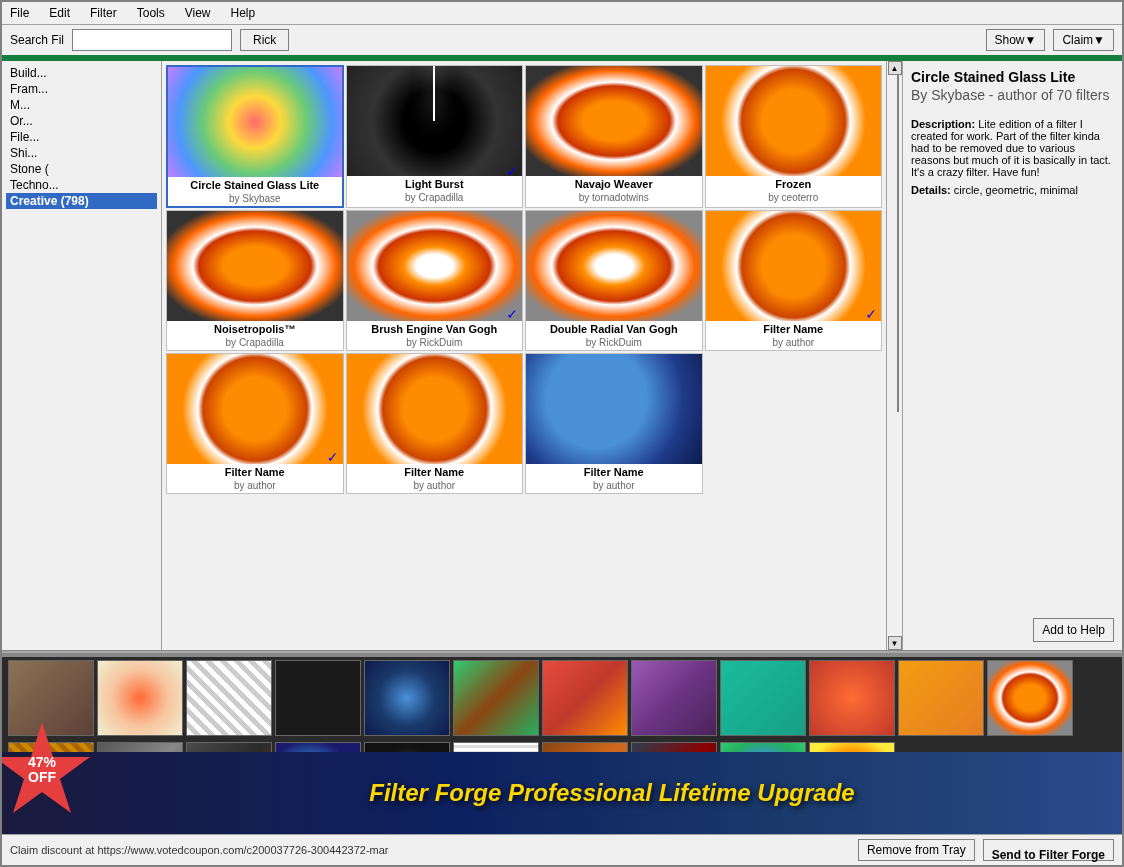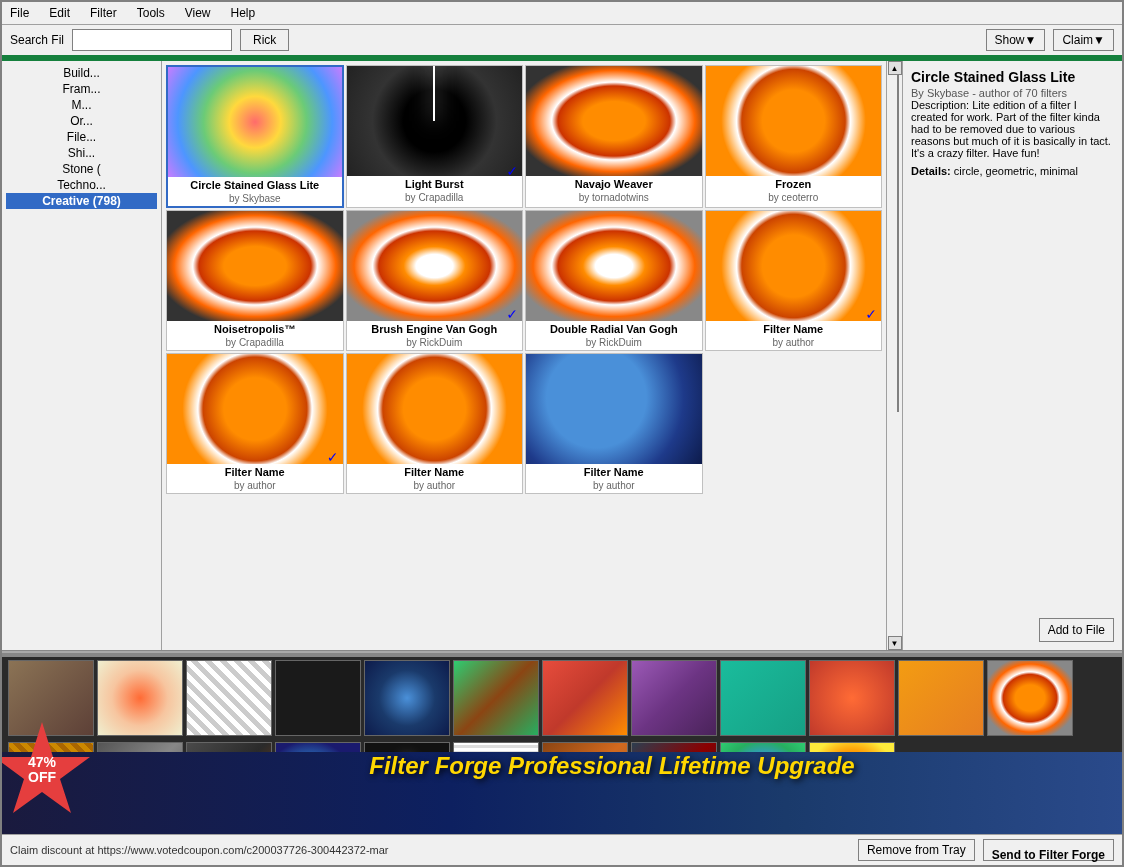--- a/index.html
+++ b/index.html
@@ -15,37 +15,37 @@
     
     .toolbar { display: flex; align-items: center; padding: 4px 8px; background: #f0f0f0; border-bottom: 6px solid #15803d; gap: 8px; }
     .search-label { font-size: 12px; }
     .search-input { width: 160px; height: 22px; border: 1px solid #808080; padding: 2px 4px; font-size: 12px; }
     .find-btn { height: 22px; padding: 0 12px; font-size: 12px; background: #f0f0f0; border: 1px solid #808080; cursor: pointer; }
     .spacer { flex: 1; }
     .show-btn, .sort-btn { height: 22px; padding: 0 8px; font-size: 12px; background: #f0f0f0; border: 1px solid #808080; cursor: pointer; display: flex; align-items: center; gap: 0; }
 
     
     .sidebar { width: 160px; background: #f0f0f0; border-right: 1px solid #a0a0a0; overflow-y: auto; padding: 4px; flex-shrink: 0; }
-    .sidebar-item { font-size: 12px; padding: 1px 4px; cursor: pointer; white-space: nowrap; overflow: hidden; text-overflow: ellipsis; text-align: center; }
+    .sidebar-item { font-size: 12px; padding: 1px 4px; cursor: pointer; white-space: nowrap; overflow: hidden; text-overflow: ellipsis; }
     .sidebar-item.selected { background: #316ac5; color: white; }
     .sidebar-category { font-size: 12px; font-weight: bold; color: #0000cc; padding: 1px 4px; cursor: pointer; }
     .filter-card { background: white; border: 1px solid #c0c0c0; cursor: pointer; text-align: center; position: relative; }
     .filter-card.selected { border: 2px solid #316ac5; }
     .filter-card .card-name { font-size: 11px; font-weight: bold; padding: 2px; }
     .filter-card .card-author { font-size: 10px; color: #666; padding-bottom: 2px; }
     .filter-card .checkmark { position: absolute; bottom: 28px; right: 4px; color: #0000ff; font-size: 14px; }
 
     
     .thumb { width: 100%; height: 110px; display: block; position: relative; overflow: hidden; }
 
     
     .right-panel { width: 220px; border-left: 1px solid #a0a0a0; background: #f0f0f0; padding: 8px; display: flex; flex-direction: column; overflow-y: auto; flex-shrink: 0; }
     .right-panel h2 { font-size: 14px; font-weight: bold; margin-bottom: 2px; }
-    .right-panel .author { font-size: 11px; color: #555; margin-bottom: 0; }
-    .right-panel .desc-label { font-weight: normal; font-size: 11px; }
+    .right-panel .author { font-size: 14px; color: #555; margin-bottom: 15px; }
+    .right-panel .desc-label { font-weight: bold; font-size: 11px; }
     .right-panel p { font-size: 11px; margin-bottom: 6px; }
     .right-panel .keywords-label { font-weight: bold; font-size: 11px; }
     .right-panel .details-label { font-weight: bold; font-size: 11px; }
     .right-panel a { color: #0000cc; font-size: 11px; }
     .add-to-tray-btn { margin-top: auto; padding: 4px 8px; font-size: 12px; background: #f0f0f0; border: 1px solid #808080; cursor: pointer; align-self: flex-end; }
 
     
     .tray-area { height: 180px; background: #2a2a2a; border-top: 3px solid #888; display: flex; flex-direction: column; flex-shrink: 0; }
     .tray-item { width: 88px; height: 80px; flex-shrink: 0; background: #555; border: 1px solid #666; cursor: pointer; position: relative; overflow: hidden; }
 
@@ -222,21 +222,21 @@
         <span class="desc-label">Description:</span>
         <span>Lite edition of a filter I created for work. Part of the filter kinda had to be removed due to various reasons but much of it is basically in tact. It's a crazy filter. Have fun!</span>
       </p>
 
       <p>
         <span class="keywords-label">Details:</span>
         <span>circle, geometric, minimal</span>
       </p>
 
 
-      <button class="add-to-tray-btn">Add to File</button>
+      <button class="add-to-tray-btn">Add to Help</button>
     </div>
 
   </div>
 
   <div style="height:4px; background:#aaa; border-top:1px solid #888; border-bottom:1px solid #888; cursor:ns-resize;"></div>
 
   <div class="tray-area">
 
     <div style="position:relative; flex:1; overflow:hidden;">
 
@@ -263,21 +263,21 @@
         <div class="tray-item" style="width:86px; height:76px; background: #111; position:relative;">
           <div style="position:absolute;top:50%;left:50%;transform:translate(-50%,-50%);width:4px;height:60%;background:white;box-shadow:0 0 15px white;"></div>
         </div>
         <div class="tray-item" style="width:86px; height:76px; background: repeating-linear-gradient(0deg, #fff 0px, #fff 3px, #ddd 3px, #ddd 6px);"></div>
         <div class="tray-item" style="width:86px; height:76px; background: linear-gradient(135deg, #8B4513, #D2691E, #996633);"></div>
         <div class="tray-item" style="width:86px; height:76px; background: linear-gradient(135deg, #2c3e50, #8B0000, #1a1a2e);"></div>
         <div class="tray-item" style="width:86px; height:76px; background: radial-gradient(circle, #3498db 40%, #27ae60 70%, #2ecc71 100%);"></div>
         <div class="tray-item" style="width:86px; height:76px; background: radial-gradient(circle, #e91e63 20%, #ff9800 50%, #ffeb3b 80%);"></div>
       </div>
 
-      <div class="promo-banner" style="position:absolute; bottom:0; left:0; right:0; height:82px; background: linear-gradient(90deg, #1a1a3e 0%, #0d2060 40%, #1a3a6b 70%, #2a4a8b 100%); display:flex; align-items:flex-start; justify-content:center; overflow:visible;">
+      <div class="promo-banner" style="position:absolute; bottom:0; left:0; right:0; height:82px; background: linear-gradient(90deg, #1a1a3e 0%, #0d2060 40%, #1a3a6b 70%, #2a4a8b 100%); display:flex; align-items:center; justify-content:center; overflow:visible;">
 
         <div style="position:absolute; left:-10px; top:-30px; z-index:10;">
           <div style="position:relative; width:100px; height:100px;">
             <div style="position:absolute; top:0; left:0; width:100px; height:100px; background:#e53e3e; clip-path: polygon(50% 0%, 61% 35%, 98% 35%, 68% 57%, 79% 91%, 50% 70%, 21% 91%, 32% 57%, 2% 35%, 39% 35%);"></div>
             <div style="position:absolute; top:50%; left:50%; transform:translate(-50%, -55%); color:white; font-weight:bold; font-size:14px; text-align:center; line-height:1.1; z-index:2; white-space:nowrap;">
               <span>47%</span><br>
               <span>OFF</span>
             </div>
           </div>
         </div>

